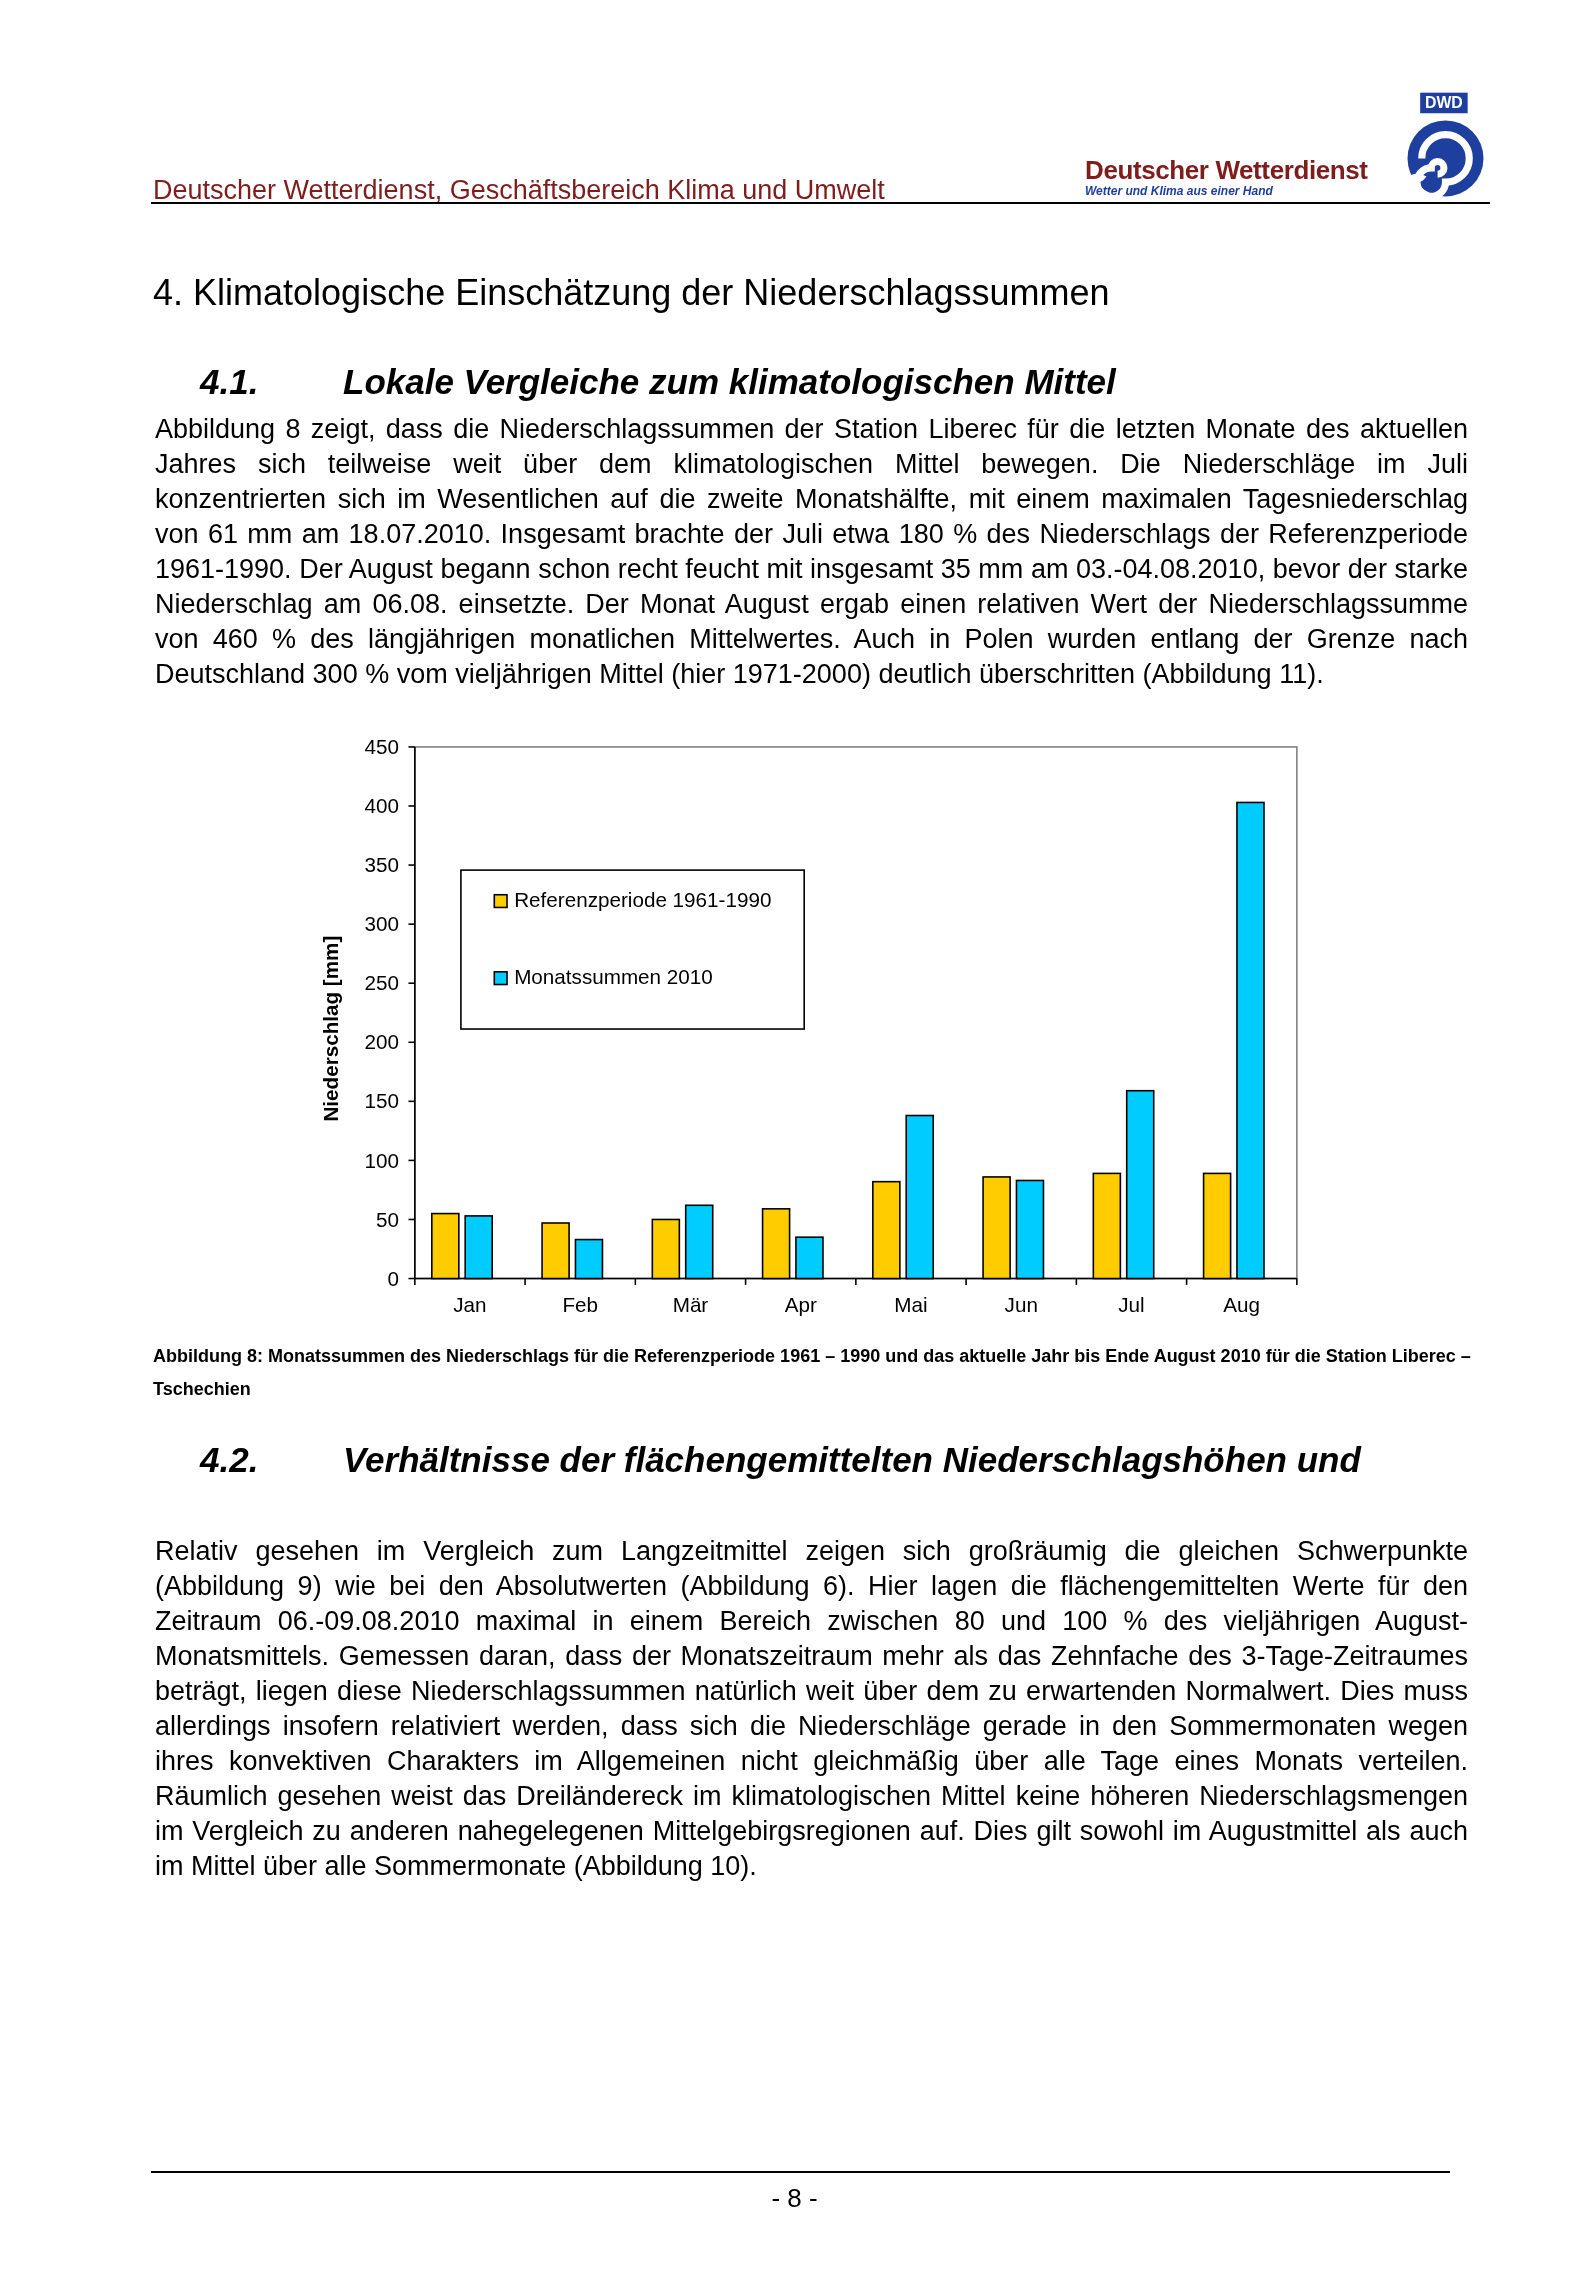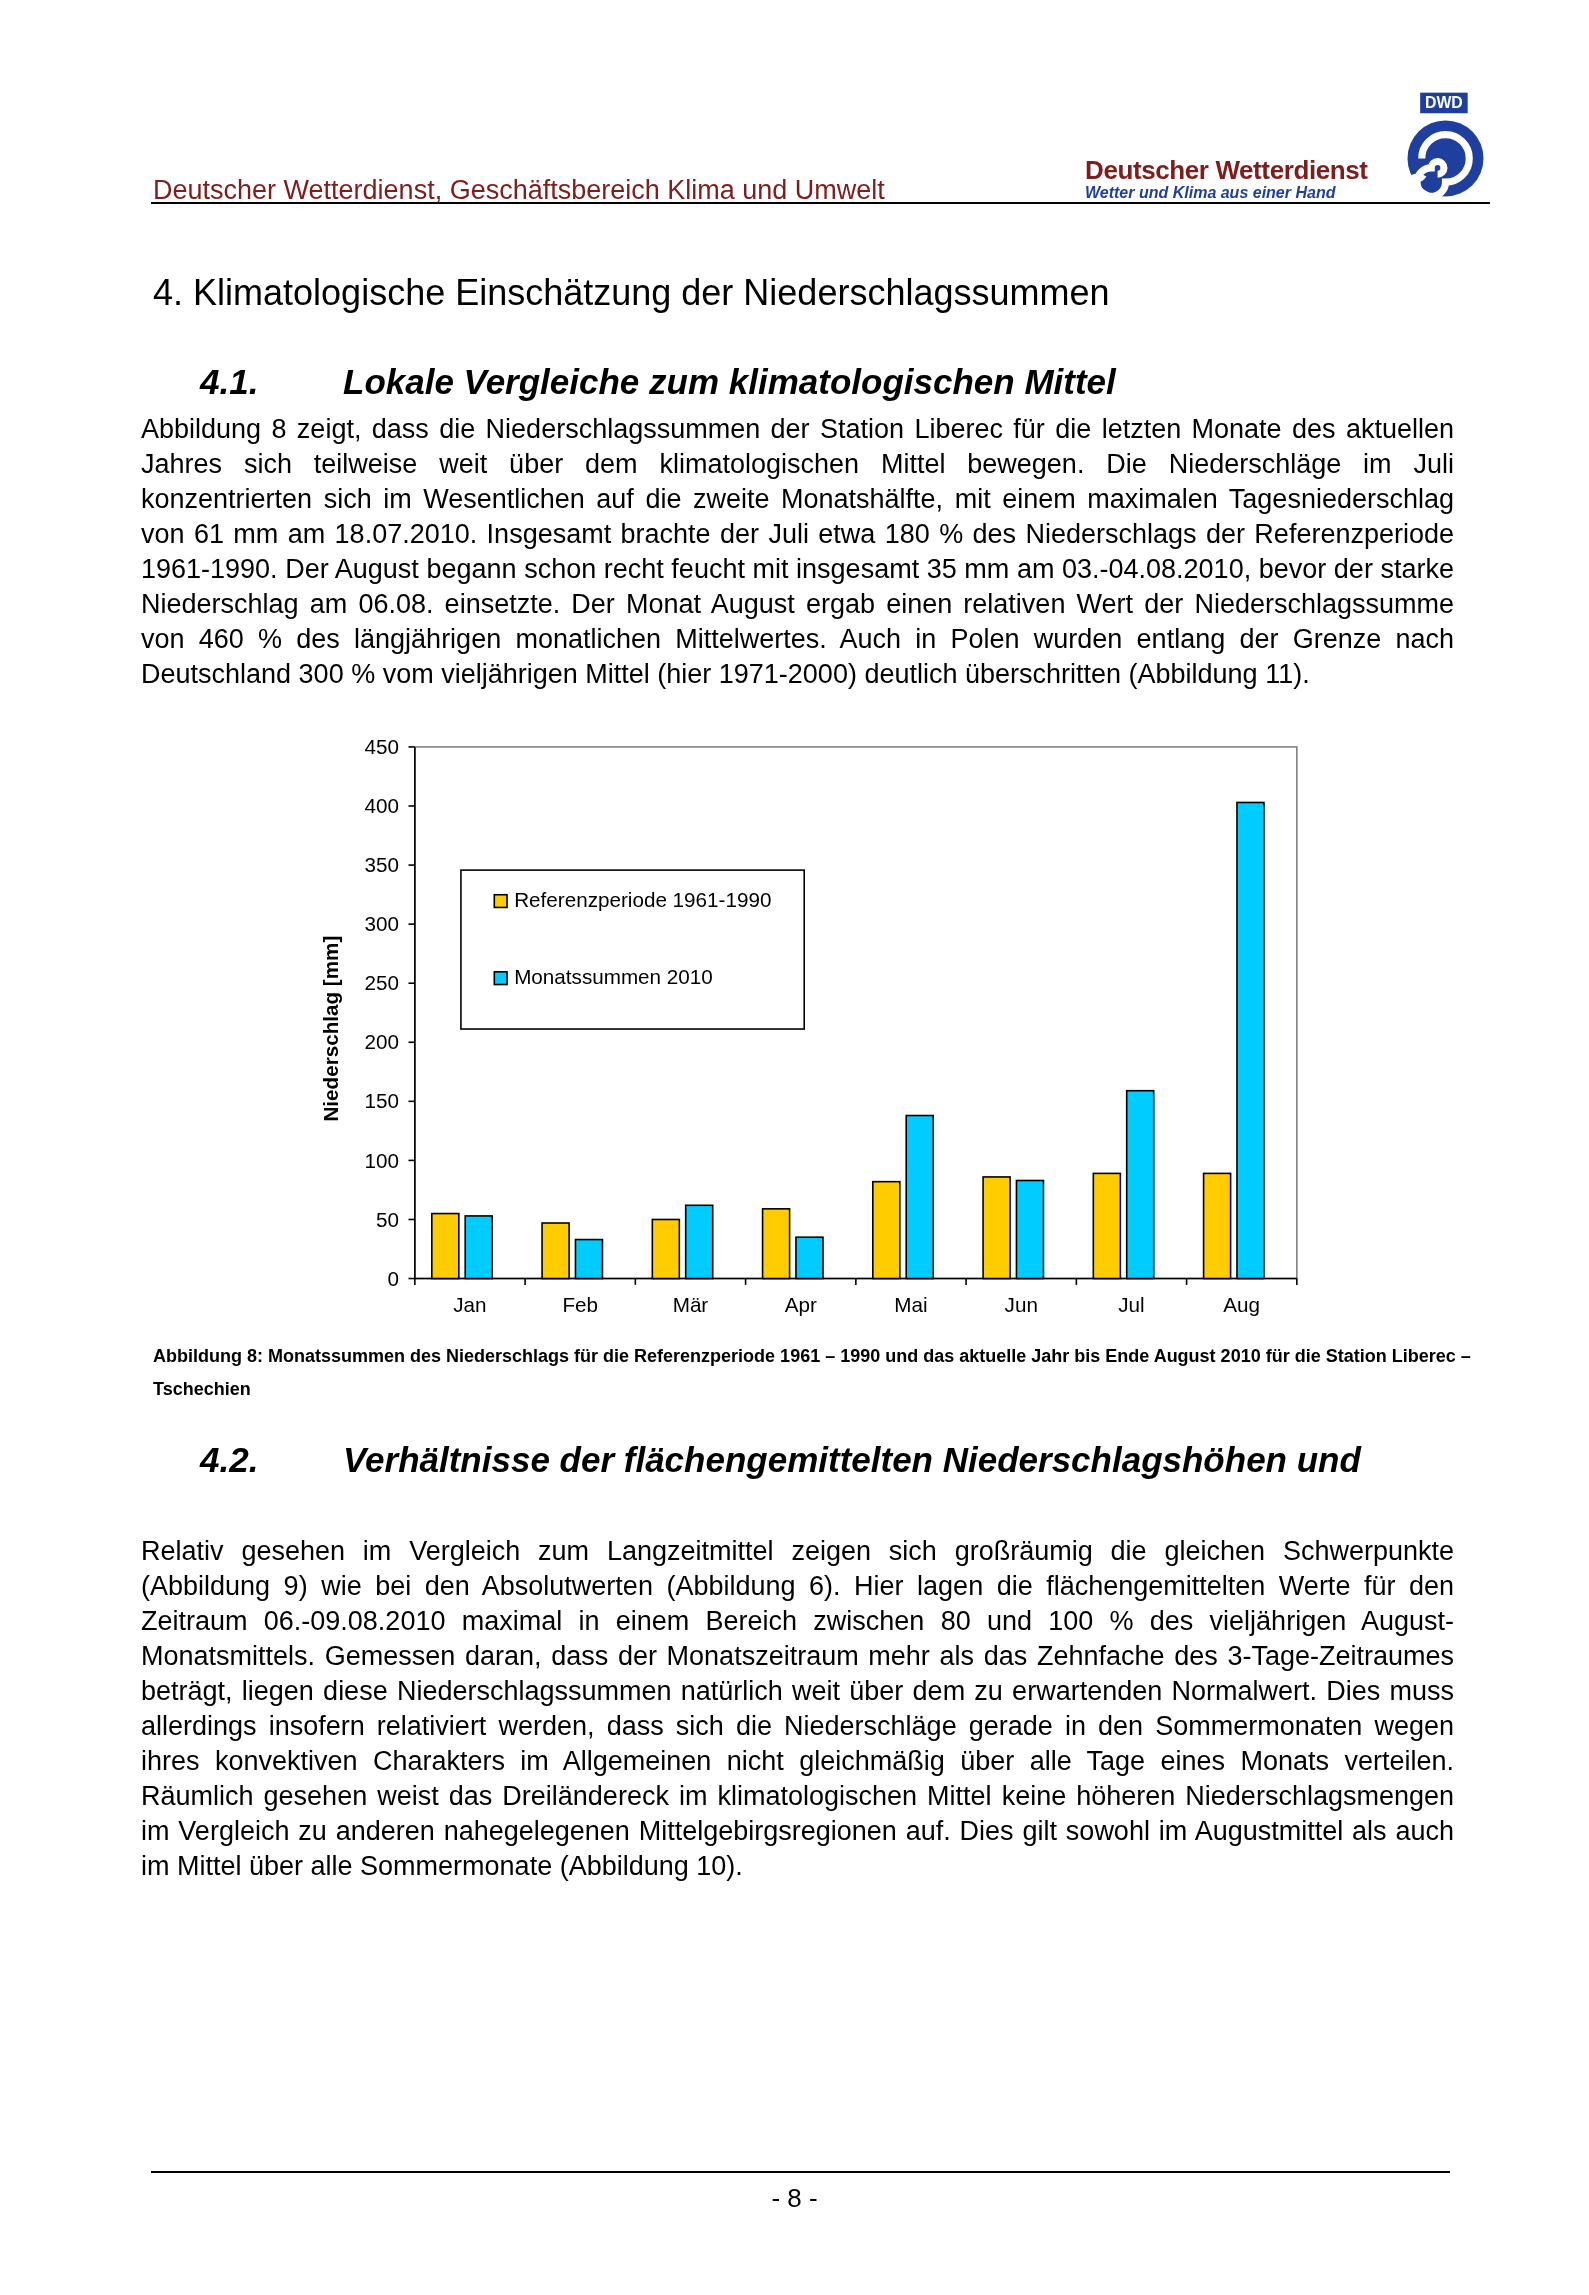--- a/index.html
+++ b/index.html
@@ -1,26 +1,26 @@
 <!DOCTYPE html>
 <html style="font-size:12.7px"><head>
 <meta charset="utf-8">
 <style>
   html, body { margin:0; padding:0; background:#fff; }
   body { width:1589px; height:2295px; position:relative; font-family:"Liberation Sans", sans-serif; color:#000; overflow:hidden; }
   .hdr-left { position:absolute; left:153px; top:175px; font-size:27px; color:#7f1d1d; }
   .hdr-rule { position:absolute; left:151px; top:202px; width:1339px; height:2.4px; background:#000; }
   .logo-text { position:absolute; left:1085px; top:155px; text-align:left; }
   .logo-title { font-size:26px; font-weight:bold; color:#7f1d1d; letter-spacing:-0.4px; }
-  .logo-sub { font-size:16px; font-weight:bold; font-style:italic; color:#1f3f9f; margin-top:-1.6px; }
+  .logo-sub { font-size:12px; font-weight:bold; font-style:italic; color:#1f3f9f; margin-top:-1.6px; }
   .logo-icon { position:absolute; left:1398px; top:91px; width:95px; height:111px; }
   h1 { position:absolute; left:153px; top:272px; margin:0; font-size:36px; font-weight:normal; }
   h2 { position:absolute; margin:0; font-size:35px; font-weight:bold; font-style:italic; }
   h2 .num { display:inline-block; width:143px; }
-  .para { position:absolute; left:141px; width:1313px; font-size:27px; line-height:35px; text-align:justify; }
+  .para { position:absolute; left:155px; width:1313px; font-size:27px; line-height:35px; text-align:justify; }
   .caption { position:absolute; left:153px; top:1340px; width:1319px; font-size:18px; font-weight:bold; line-height:33px; }
   .chart { position:absolute; left:302px; top:731px; width:1033px; height:604px; }
   .footer-rule { position:absolute; left:151px; top:2171px; width:1299px; height:1.6px; background:#000; }
   .page-num { position:absolute; left:0; width:1589px; top:2183px; text-align:center; font-size:26px; }
 </style>
 </head>
 <body>
 
 <div class="hdr-left">Deutscher Wetterdienst, Geschäftsbereich Klima und Umwelt</div>
 <div class="logo-text">

